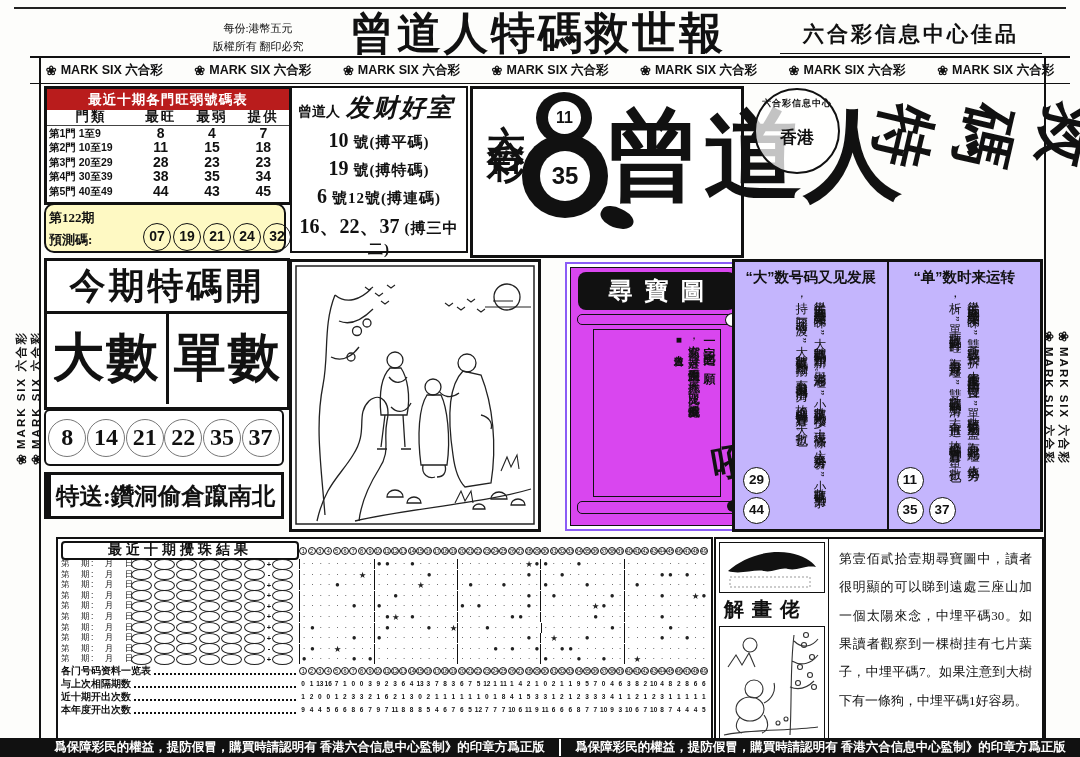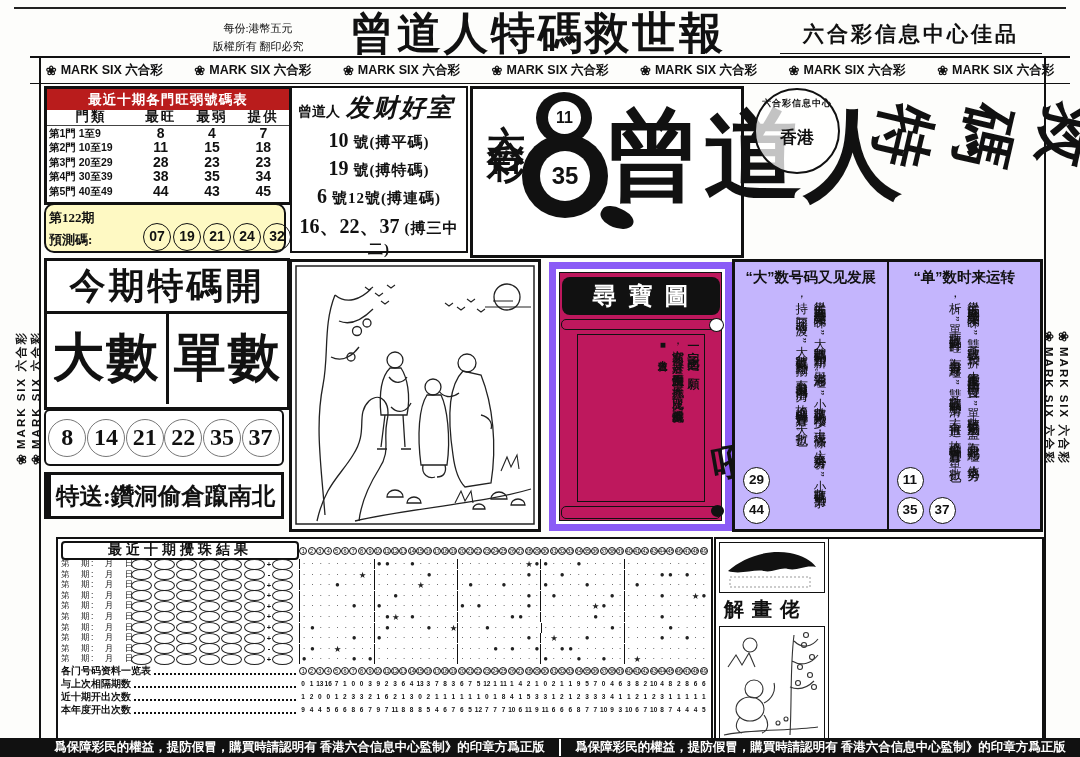--- a/index.html
+++ b/index.html
@@ -82,21 +82,21 @@
        background:#fff;display:flex;align-items:center;justify-content:space-around;padding:0 2px;box-sizing:border-box;}
   .oc{width:36px;height:36px;border:1.5px solid #777;border-radius:50%;font-size:24px;font-weight:700;
        text-align:center;line-height:34px;}
   .bonus{left:44px;top:472px;width:240px;height:47px;border:3px solid #111;border-left:7px solid #111;
        background:#fff;display:flex;align-items:center;padding-left:5px;font-size:23.5px;font-weight:900;
        white-space:nowrap;box-sizing:border-box;}
   
   .illus{left:289px;top:259px;width:252px;height:273px;border:3.5px solid #111;background:#fff;
        box-sizing:border-box;padding:3px;}
   
-  .treasure{left:549px;top:262px;width:183px;height:269px;border:7px solid #8b5cf6;background:#be185d;
+  .treasure{left:565px;top:262px;width:183px;height:269px;border:2px solid #8b5cf6;background:#d946ef;
        box-shadow:inset 0 0 0 3px #fff,inset 0 0 0 4px #111;box-sizing:border-box;text-align:center;}
   .tr-title{margin:8px auto 4px;width:146px;background:#111;color:#fff;font-size:24px;font-weight:900;
        letter-spacing:12px;padding:3px 0 3px 12px;border-radius:8px;}
   .rod{margin:3px auto;width:158px;height:9px;border:1.5px solid #111;border-radius:5px;position:relative;}
   .rod-knob{position:absolute;right:-4px;top:-2px;width:13px;height:12px;background:#111;border-radius:50%;}
   .scroll-inner{border:1.5px solid #111;width:128px;height:168px;margin:4px auto;padding:4px 3px;
        writing-mode:vertical-rl;font-size:12px;line-height:1.3;text-align:left;box-sizing:border-box;}
   .tr-motto{letter-spacing:3px;font-weight:700;}
   .tr-poem{margin-top:2px;}
   .tr-sign{font-size:10px;font-weight:700;}
@@ -1343,18 +1343,19 @@
           <circle cx="86" cy="8" r="2.5"></circle>
         <circle cx="34" cy="62" r="9"></circle>
           <ellipse cx="30" cy="82" rx="14" ry="12"></ellipse>
         <path d="M20 90 C14 98 16 104 22 106 M44 88 C50 96 48 104 42 106 M44 76 C52 72 56 64 54 56"></path>
         <path d="M4 108 C30 102 70 104 98 100"></path>
         <circle cx="58" cy="96" r="2"></circle>
           <circle cx="66" cy="92" r="2"></circle>
       </svg>
     </div>
   </div>
+  <div class="dec-body">第壹佰貳拾壹期尋寶圖中，讀者很明顯的可以睇到遠處三座山加一個太陽來念，中埋平碼30。如果讀者觀察到一棵樹挂有七片葉子，中埋平碼7。如果注意到大樹下有一條狗，中埋平碼1好容易。</div>
 </div>
 
 <div class="footer-bar" id="footerBar">
     <div class="footer-seg">爲保障彩民的權益，提防假冒，購買時請認明有 香港六合信息中心監制》的印章方爲正版</div>
     <div class="footer-seg">爲保障彩民的權益，提防假冒，購買時請認明有 香港六合信息中心監制》的印章方爲正版</div>
   </div>
 
 </body></html>

